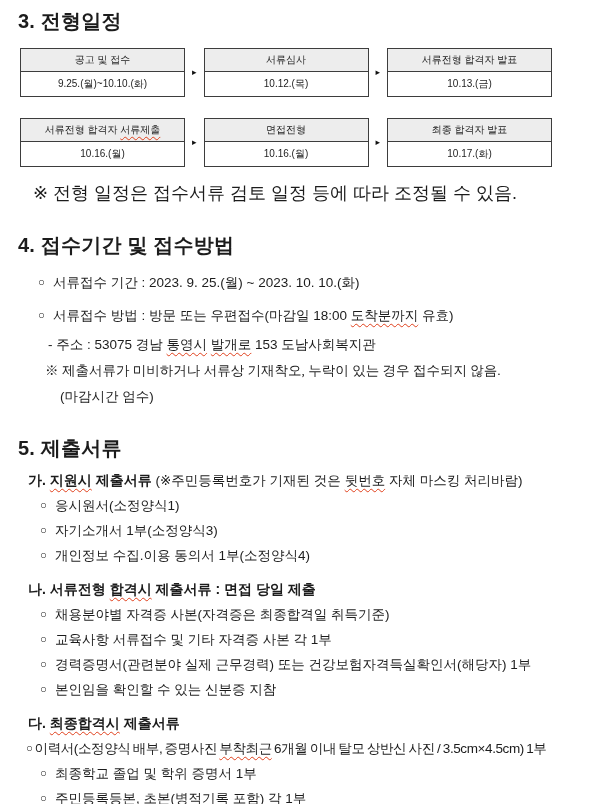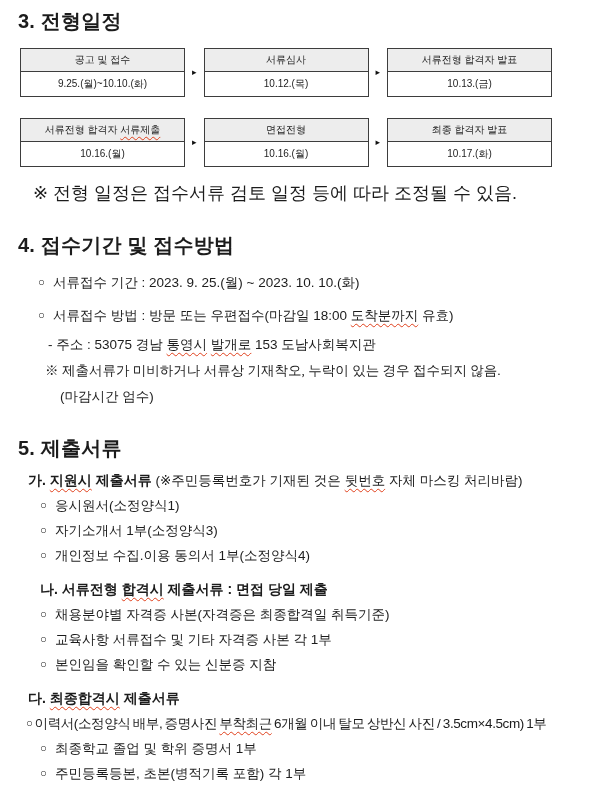--- a/index.html
+++ b/index.html
@@ -41,21 +41,21 @@
   .s4line.l2 { margin-top:15px; margin-left:20px; }
   .s4line.l3 { margin-top:11px; margin-left:30px; }
   .s4line.l4 { margin-top:8px;  margin-left:27px;font-family:Liberation Serif, serif; }
   .s4line.l5 { margin-top:8px;  margin-left:42px; }
 
   .bullet { font-size:11.5px; position:relative; top:-1px; margin-right:8px; }
 
   .sub-heading { font-size:14px; font-weight:bold; }
   .sub-heading .paren { font-weight:normal; font-size:13.5px; }
   .sub-a { margin-top:10px; margin-left:10px; }
-  .sub-b { margin-top:16px; margin-left:22px; }
+  .sub-b { margin-top:16px; margin-left:10px; }
   .sub-c { margin-top:16px; margin-left:10px; }
 
   .item { font-size:13.5px; margin-top:7px; margin-left:22px; line-height:18px; }
   .item.condensed { margin-left:8px; letter-spacing:-0.4px; word-spacing:-1px; }
   .item.condensed .bullet { margin-right:2px; }
 </style>
 </head>
 <body>
 
 <div class="page">
@@ -114,20 +114,21 @@
   <div class="sub-heading sub-a"><span>가. </span><span class="wavy">지원시</span><span> 제출서류 </span><span class="paren"><span>(※주민등록번호가 기재된 것은 </span><span class="wavy">뒷번호</span><span> 자체 마스킹 처리바람)</span></span></div>
 
   <div class="item"><span class="bullet">○</span><span>응시원서(소정양식1)</span></div>
   <div class="item"><span class="bullet">○</span><span>자기소개서 1부(소정양식3)</span></div>
   <div class="item"><span class="bullet">○</span><span>개인정보 수집.이용 동의서 1부(소정양식4)</span></div>
 
   <div class="sub-heading sub-b"><span>나. 서류전형 </span><span class="wavy">합격시</span><span> 제출서류 : 면접 당일 제출</span></div>
 
   <div class="item"><span class="bullet">○</span><span>채용분야별 자격증 사본(자격증은 최종합격일 취득기준)</span></div>
   <div class="item"><span class="bullet">○</span><span>교육사항 서류접수 및 기타 자격증 사본 각 1부</span></div>
+  <div class="item"><span class="bullet">○</span><span>경력증명서(관련분야 실제 근무경력) 또는 건강보험자격득실확인서(해당자) 1부</span></div>
   <div class="item"><span class="bullet">○</span><span>본인임을 확인할 수 있는 신분증 지참</span></div>
 
   <div class="sub-heading sub-c"><span>다. </span><span class="wavy">최종합격시</span><span> 제출서류</span></div>
 
   <div class="item condensed"><span class="bullet">○</span><span>이력서(소정양식 배부, 증명사진 </span><span class="wavy">부착최근</span><span> 6개월 이내 탈모 상반신 사진 / 3.5cm×4.5cm) 1부</span></div>
   <div class="item"><span class="bullet">○</span><span>최종학교 졸업 및 학위 증명서 1부</span></div>
   <div class="item"><span class="bullet">○</span><span>주민등록등본, 초본(병적기록 포함) 각 1부</span></div>
 
 </div>
 

